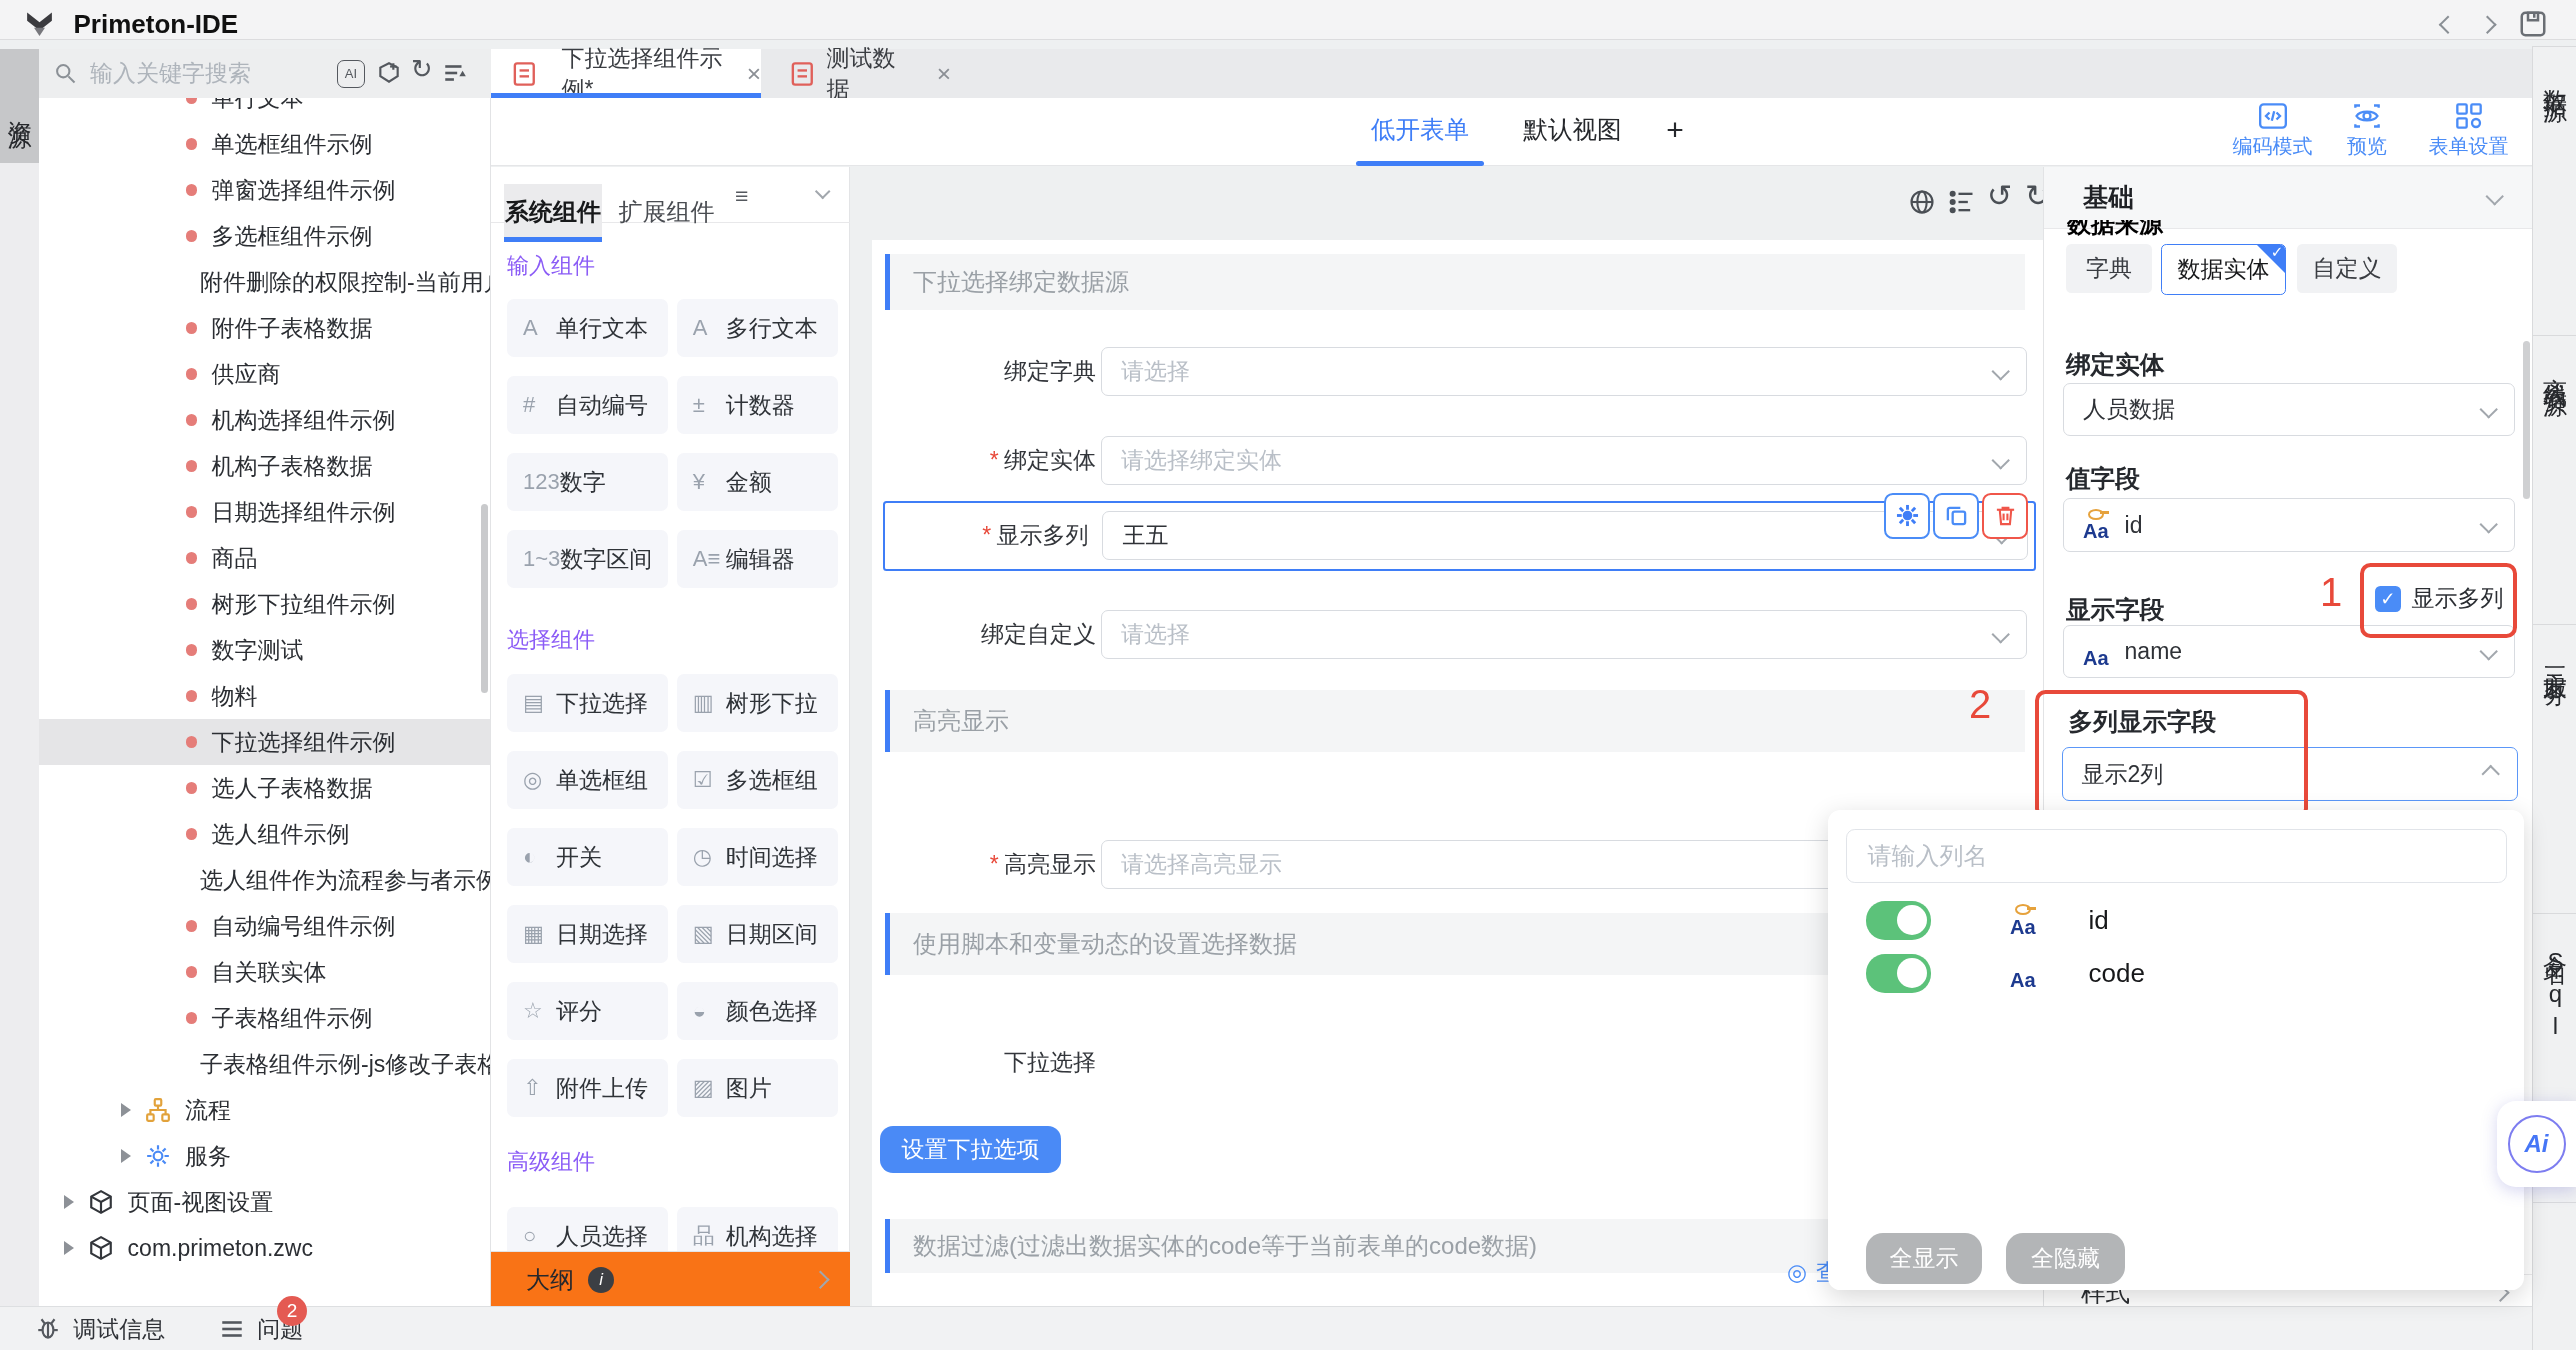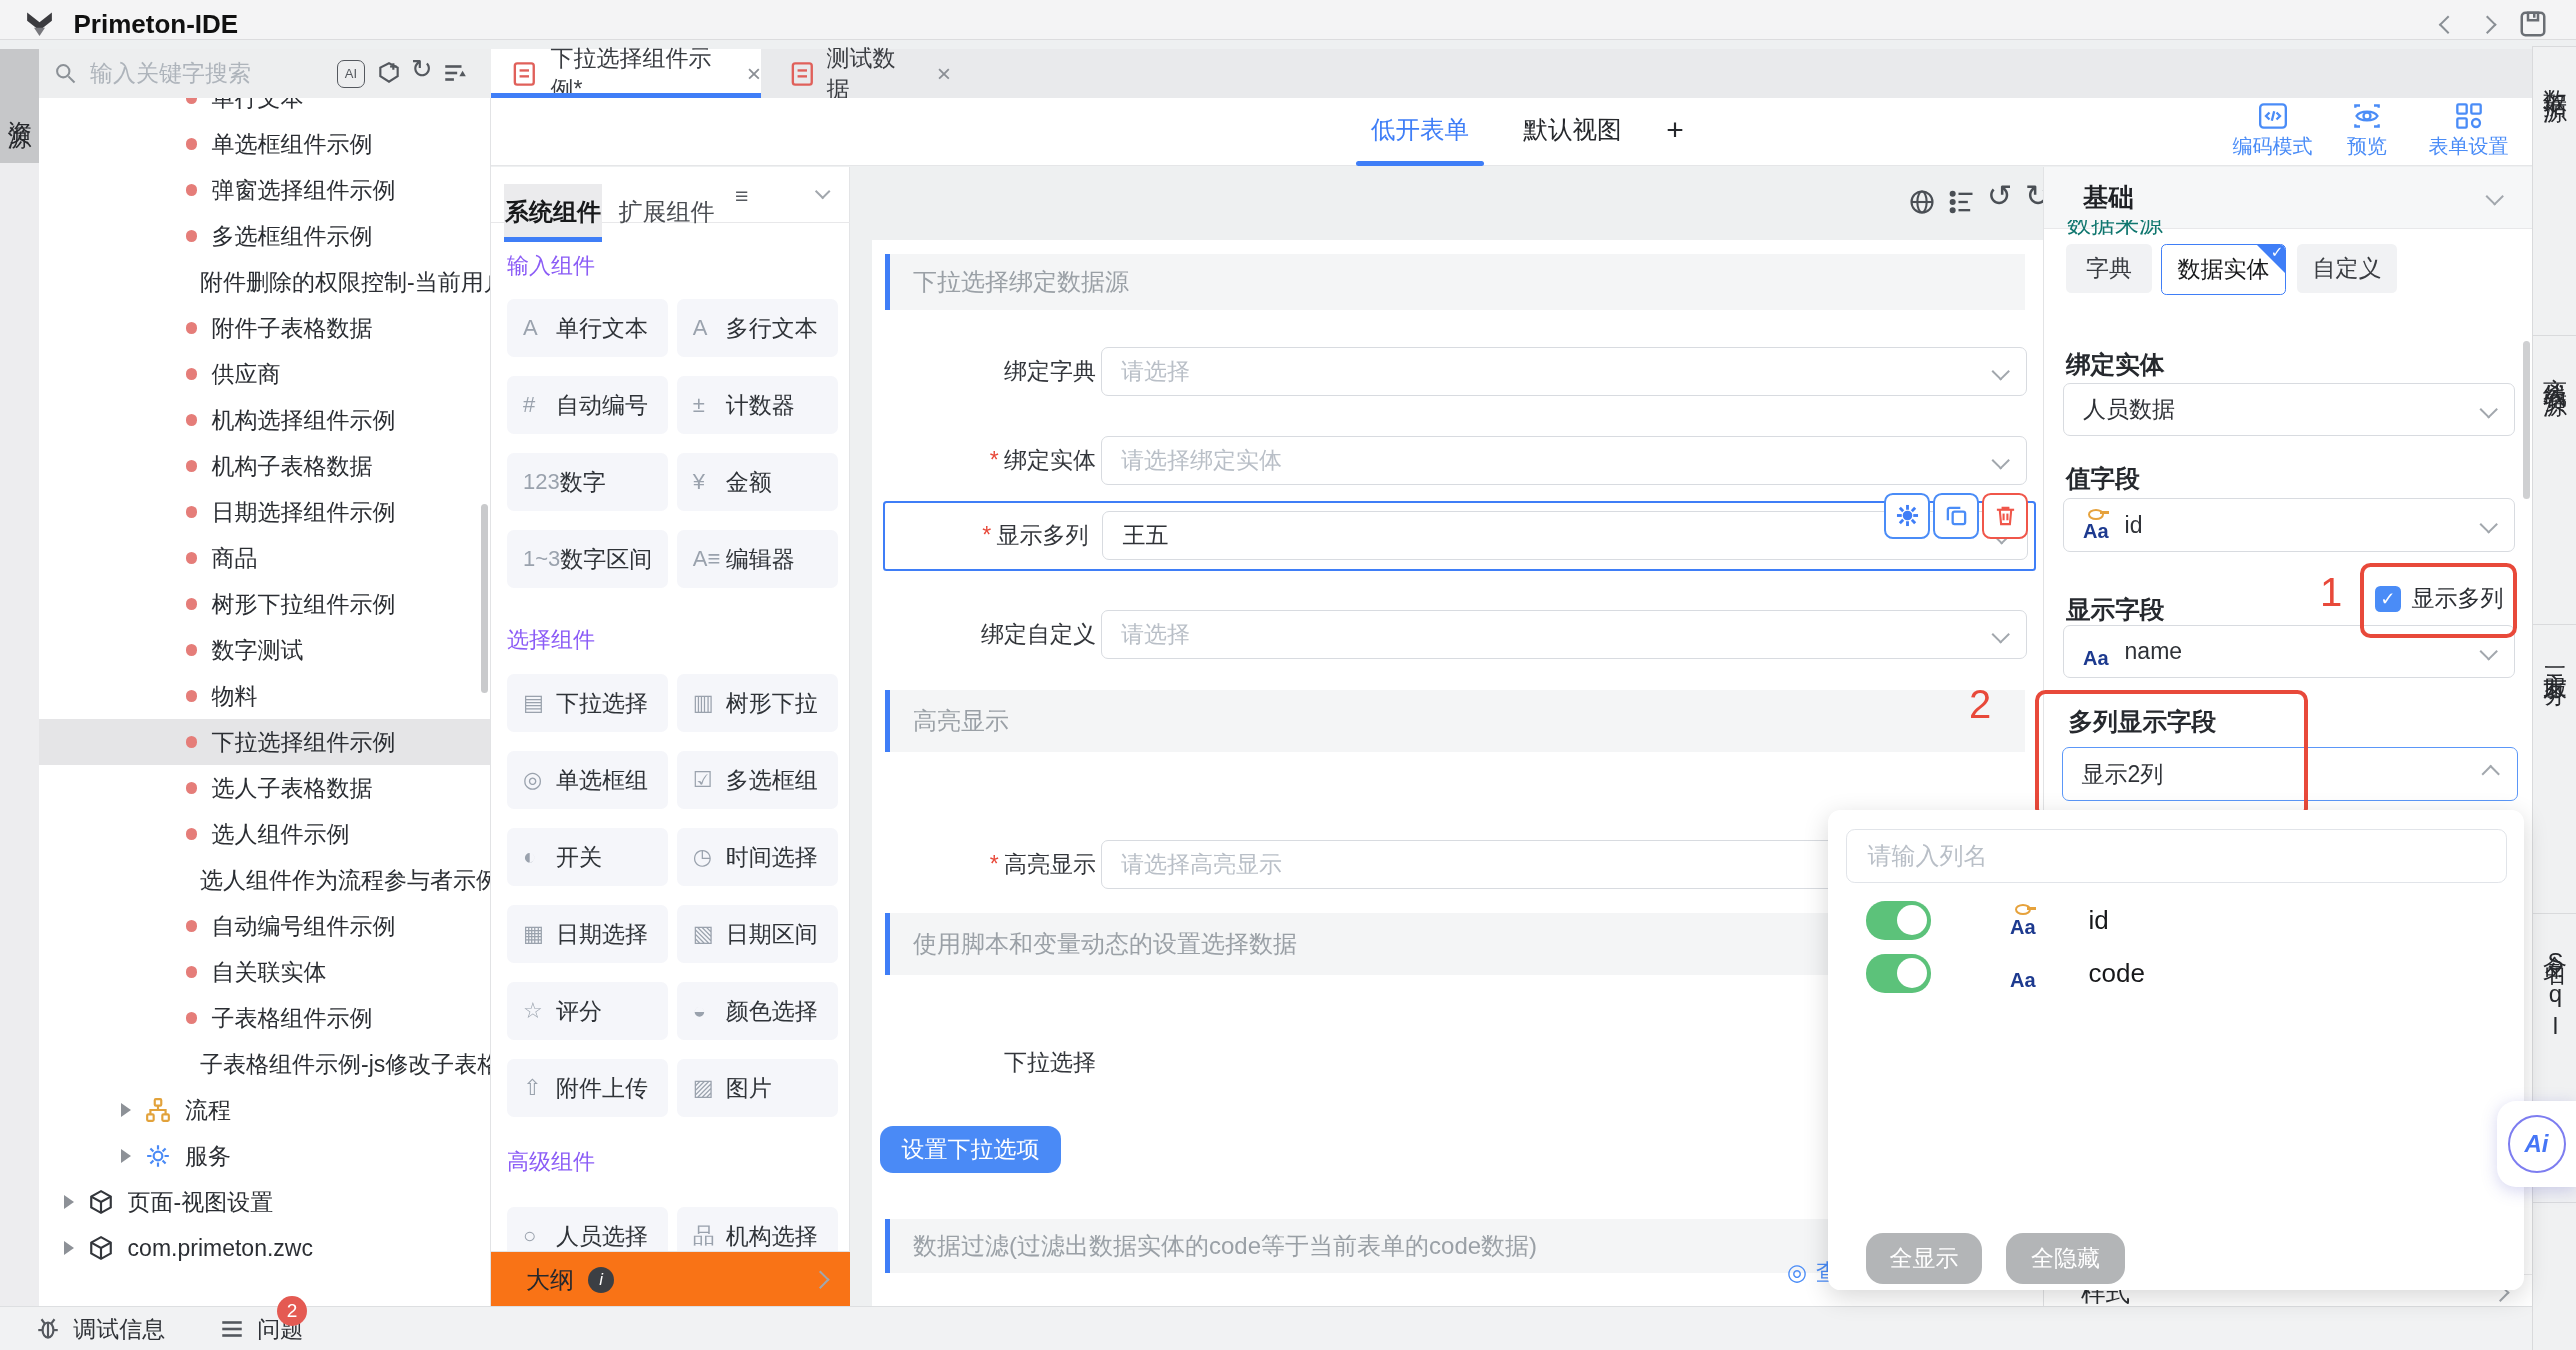--- a/index.html
+++ b/index.html
@@ -188,21 +188,21 @@
   </div>
 
   <div id="tab1" class="doc-tab abs">
     <span style="margin-left:21px">
       <svg width="24.6" height="26" viewBox="0 0 20 22" fill="none" stroke="#e0605a" stroke-width="2">
           <rect x="2" y="2" width="16" height="18" rx="2"></rect>
           <line x1="6" y1="8" x2="14" y2="8"></line>
           <line x1="6" y1="13" x2="14" y2="13"></line>
         </svg>
     </span>
-    <span style="margin-left:14px">下拉选择组件示例*</span>
+    <span style="margin-left:25px">下拉选择组件示例*</span>
     <span class="close">×</span>
     <span class="underline"></span>
   </div>
   <div id="tab2" class="doc-tab abs">
     <span style="margin-left:17.5px">
       <svg width="24.6" height="26" viewBox="0 0 20 22" fill="none" stroke="#e0605a" stroke-width="2">
           <rect x="2" y="2" width="16" height="18" rx="2"></rect>
           <line x1="6" y1="8" x2="14" y2="8"></line>
           <line x1="6" y1="13" x2="14" y2="13"></line>
         </svg>
@@ -674,21 +674,21 @@
     <span>查看Api</span>
   </div>
 </div>
 
 <div id="inspector" class="abs">
   <div id="ins-header">
     <span class="htxt">基础</span>
     <span class="chev down" style="position:absolute;left:444px;top:23px"></span>
   </div>
   <div class="abs" style="left:23px;top:53px;width:210px;height:16px;overflow:hidden">
-    <span style="display:block;margin-top:-12.3px;font-size:24px;font-weight:normal;color:#0f766e">数据来源</span>
+    <span style="display:block;margin-top:-12.3px;font-size:24px;font-weight:bold;color:#000000">数据来源</span>
   </div>
 
   <div class="itab" style="left:22px;width:86px">
       <span>字典</span>
     </div>
   <div class="itab" id="itab2" style="left:117px;width:123px">
     <span>数据实体</span>
     <span class="corner">
         <span>✓</span>
       </span>

